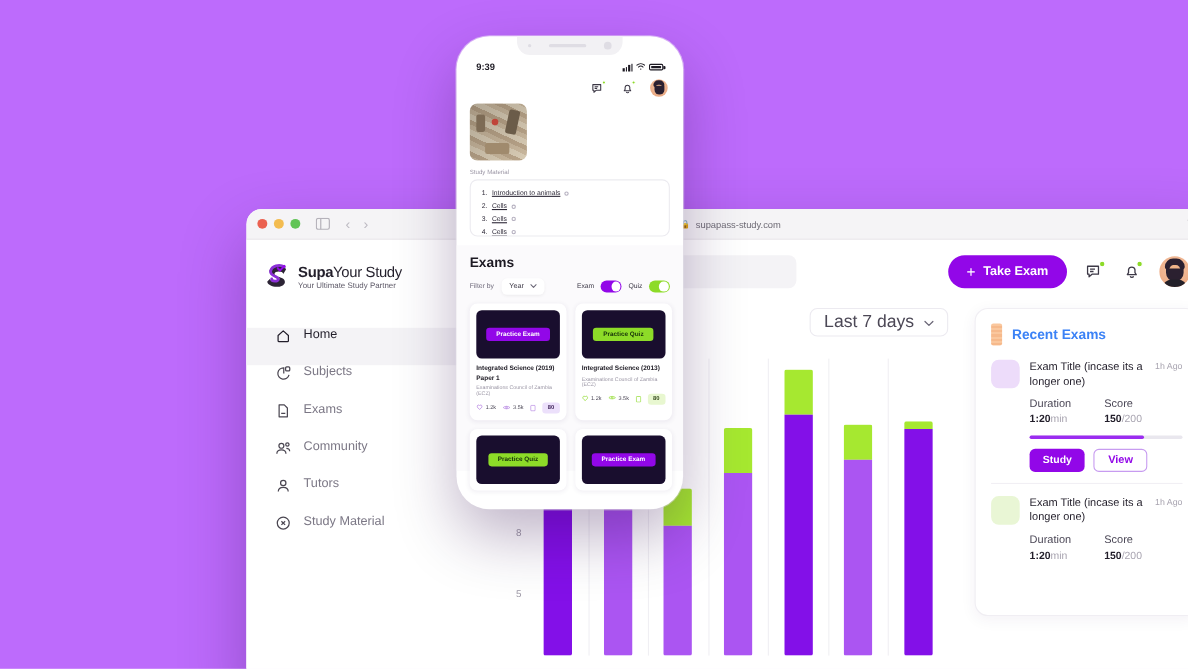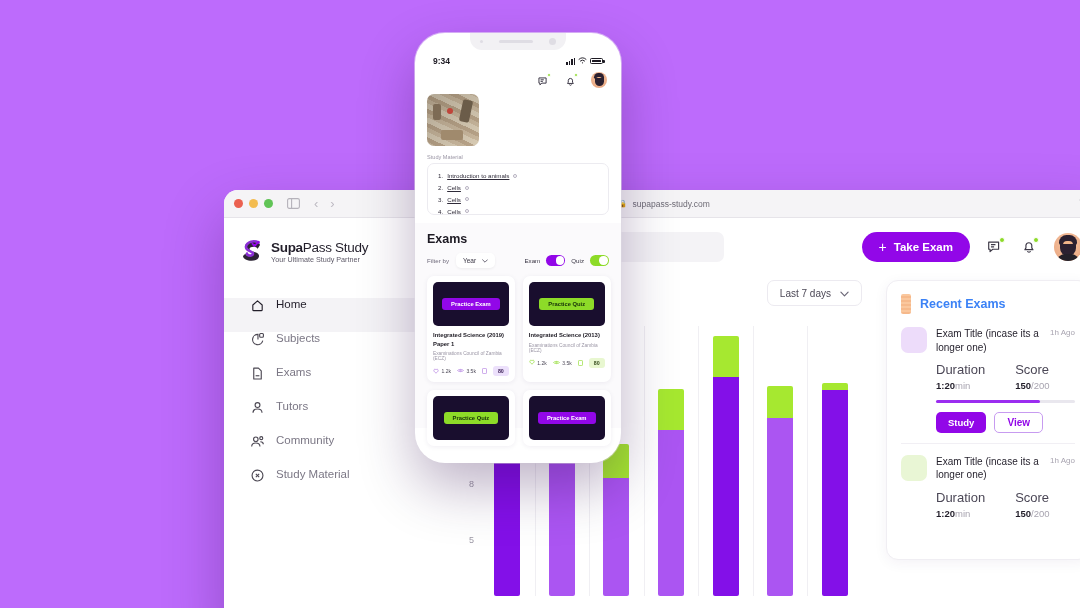--- a/index.html
+++ b/index.html
@@ -93,21 +93,21 @@
   #avatar .body { position: absolute; left: 3px; bottom: -5px; width: 22px; height: 12px; border-radius: 8px 8px 0 0; background: #232029; }
 
   
   #content { position: relative; padding: 0 0 0 0; height: 354px; display: flex; }
   #chart-panel { flex: 1; position: relative; padding: 0 18px 0 18px; }
   #chart-head { display: flex; justify-content: flex-end; padding-top: 4px; }
   #range-select {
     display: flex; align-items: center; gap: 9px;
     height: 26px; padding: 12px 12px; border-radius: 7px;
     border: 1px solid #eceaf0; background: #fff;
-    font-size: 10px; color: #4c4856; cursor: pointer; margin-left: 32px;
+    font-size: 16px; color: #4c4856; cursor: pointer; margin-left: 32px;
   }
   #chart {
     position: absolute; left: 18px; right: 18px; top: 50px; bottom: 6px;
   }
   #plot { position: absolute; left: 34px; right: 0; top: 0; bottom: 28px; }
   .gridline { position: absolute; top: 0; bottom: 0; width: 1px; background: #f0eff3; }
   .ytick {
     position: absolute; left: 0; width: 28px; text-align: right;
     font-size: 9px; color: #9d99a6; transform: translateY(-50%);
   }
@@ -132,21 +132,21 @@
     background: repeating-linear-gradient(0deg,#f6b98b 0 2px,#fac79d 2px 4px);
   }
   #recent-title { font-size: 12.5px; font-weight: 700; color: #3b82f6; }
   .exam-entry { padding-bottom: 10px; }
   .exam-entry + .exam-entry { border-top: 1px solid #f1eff4; padding-top: 11px; }
   .entry-head { display: flex; gap: 9px; }
   .entry-thumb { width: 26px; height: 26px; border-radius: 7px; flex: none; }
   .entry-title { flex: 1; font-size: 10px; color: #221e2a; line-height: 1.35; }
   .entry-time { font-size: 8px; color: #a8a4b0; flex: none; padding-top: 1px; }
   .entry-stats { display: flex; gap: 30px; margin: 8px 0 0 35px; }
-  .stat-label { font-size: 13px; color: #4b4756; }
+  .stat-label { font-size: 10px; color: #4b4756; }
   .stat-value { font-size: 9.5px; font-weight: 700; color: #221e2a; margin-top: 3px; }
   .stat-value .muted { font-weight: 400; color: #a8a4b0; }
   .progress-track { height: 2.5px; background: #e9e7ee; border-radius: 2px; margin: 9px 0 0 35px; }
   .progress-fill { height: 100%; background: #9b2df0; border-radius: 2px; }
   .entry-btns { display: flex; gap: 8px; margin: 9px 0 0 35px; }
   .btn-retake {
     background: #9207e8; color: #fff; border: none; height: 21px; padding: 0 12px;
     border-radius: 5px; font-size: 9.5px; font-weight: 700; cursor: pointer;
     font-family: "Liberation Sans", sans-serif;
   }
@@ -288,21 +288,21 @@
       <div id="brand">
         <div id="logo-mark">
           <svg width="26" height="26" viewBox="0 0 26 26">
             <path d="M20 6 C20 2, 6 1.5, 5 7 C4.2 11.5, 14 11, 14 14.5 C14 18, 5.5 18, 5.5 14.5
                      L3 17 C3 22.5, 18 24, 19 17.5 C19.8 12.5, 9.5 13, 9.5 10 C9.5 7, 17.5 7, 17.5 10 Z" fill="#2c2435"></path>
             <path d="M18.5 3.5 C14 1, 7 2.5, 6 7.5 C5.2 12, 13 12, 13 14.8 C13 17.2, 7 17.2, 7 14.6" fill="none" stroke="#8b2fd6" stroke-width="2.6" stroke-linecap="round"></path>
             <path d="M12.5 4.8 l2 2.2 l4-4.2" fill="none" stroke="#9207e8" stroke-width="1.9" stroke-linecap="round" stroke-linejoin="round"></path>
           </svg>
         </div>
         <div id="brand-text">
-          <div id="brand-title"><span class="bold">Supa</span><span class="light">Pass Study</span></div>
+          <div id="brand-title"><span class="bold">Supa</span><span class="light">Your Study</span></div>
           <div id="brand-sub">Your Ultimate Study Partner</div>
         </div>
       </div>
 
       <nav id="nav">
         <div class="nav-item active">
           <span class="nav-ico">
             <svg width="15" height="15" viewBox="0 0 16 16" fill="none" stroke="currentColor" stroke-width="1.2" stroke-linejoin="round">
               <path d="M3 7.5 L8 3 L13 7.5 V12.5 A1 1 0 0 1 12 13.5 H4 A1 1 0 0 1 3 12.5 Z"></path>
             </svg>
@@ -319,40 +319,40 @@
           <span>Subjects</span>
         </div>
         <div class="nav-item">
           <span class="nav-ico">
             <svg width="15" height="15" viewBox="0 0 16 16" fill="none" stroke="currentColor" stroke-width="1.2" stroke-linejoin="round">
               <path d="M4 2.2 h5 l3 3 v8.6 h-8 Z"></path>
                 <line x1="6" y1="10.4" x2="10" y2="10.4"></line>
             </svg>
           </span>
           <span>Exams</span>
-        </div>
-        <div class="nav-item">
-          <span class="nav-ico">
-            <svg width="15" height="15" viewBox="0 0 16 16" fill="none" stroke="currentColor" stroke-width="1.2">
-              <circle cx="8" cy="5.4" r="2.6"></circle>
-                <path d="M3.2 13.6 c0-2.7 2.2-4 4.8-4 s4.8 1.3 4.8 4"></path>
-            </svg>
-          </span>
-          <span>Tutors</span>
         </div>
         <div class="nav-item">
           <span class="nav-ico">
             <svg width="15" height="15" viewBox="0 0 16 16" fill="none" stroke="currentColor" stroke-width="1.2">
               <circle cx="6.2" cy="5.6" r="2.4"></circle>
                 <path d="M1.8 13.4 c0-2.5 2-3.8 4.4-3.8 s4.4 1.3 4.4 3.8"></path>
               <circle cx="12" cy="4.4" r="1.6"></circle>
                 <path d="M11 8.2 c2 0 3.2 1 3.2 2.8"></path>
             </svg>
           </span>
           <span>Community</span>
+        </div>
+        <div class="nav-item">
+          <span class="nav-ico">
+            <svg width="15" height="15" viewBox="0 0 16 16" fill="none" stroke="currentColor" stroke-width="1.2">
+              <circle cx="8" cy="5.4" r="2.6"></circle>
+                <path d="M3.2 13.6 c0-2.7 2.2-4 4.8-4 s4.8 1.3 4.8 4"></path>
+            </svg>
+          </span>
+          <span>Tutors</span>
         </div>
         <div class="nav-item">
           <span class="nav-ico">
             <svg width="15" height="15" viewBox="0 0 16 16" fill="none" stroke="currentColor" stroke-width="1.2">
               <circle cx="8" cy="8" r="5.8"></circle>
                 <line x1="6.2" y1="6.2" x2="9.8" y2="9.8"></line>
                 <line x1="9.8" y1="6.2" x2="6.2" y2="9.8"></line>
             </svg>
           </span>
           <span>Study Material</span>
@@ -531,21 +531,21 @@
 </div>
 
 <div id="phone">
   <div id="notch">
     <span class="dot2"></span>
       <span class="speaker"></span>
       <span class="cam"></span>
   </div>
 
   <div id="status-bar">
-    <span>9:34</span>
+    <span>9:39</span>
     <span id="status-right">
       <span class="bar-sig">
           <i style="height:2.5px"></i>
           <i style="height:4px"></i>
           <i style="height:5.5px"></i>
           <i style="height:7px"></i>
         </span>
       <span>
         <svg width="9" height="7" viewBox="0 0 10 8" fill="none" stroke="#1d1a23" stroke-width="1.1" stroke-linecap="round">
           <path d="M1 2.6 A6 6 0 0 1 9 2.6"></path>

